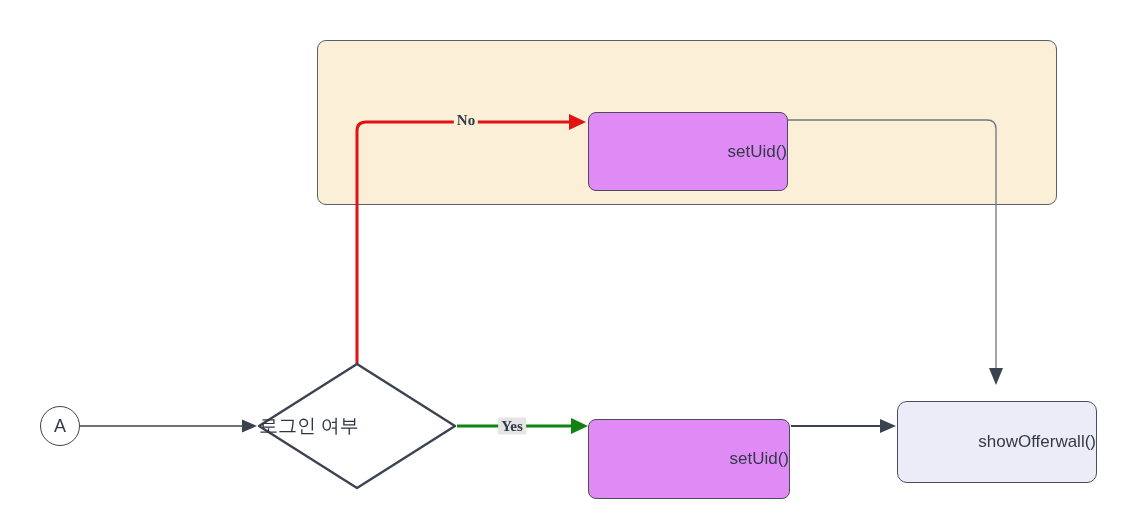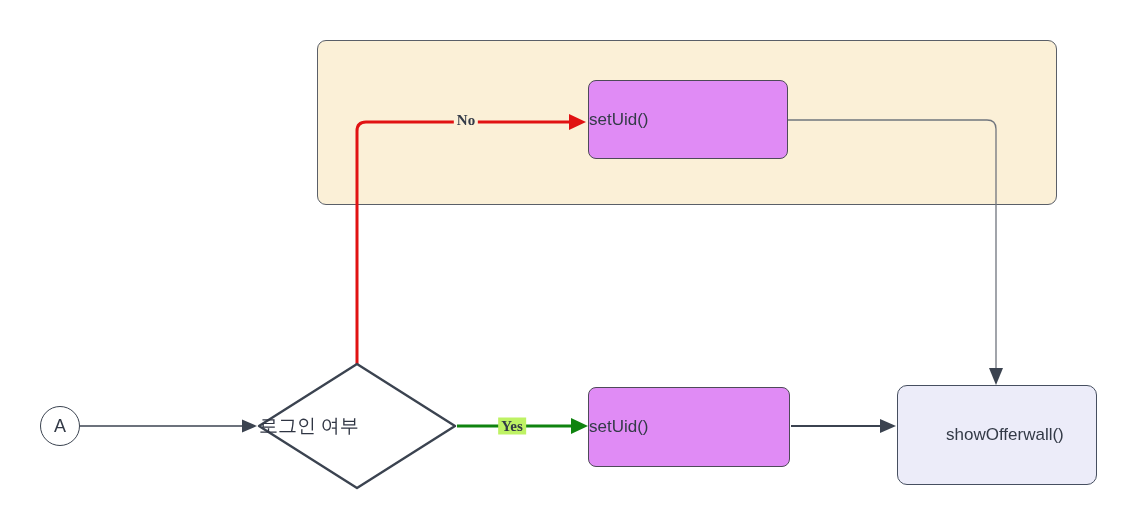--- a/index.html
+++ b/index.html
@@ -13,33 +13,33 @@
   
   .subgraph{
     position:absolute;left:317px;top:40px;width:740px;height:165px;
     background:#FBF0D7;border:1.5px solid #5a5f68;border-radius:9px;
     box-sizing:border-box;z-index:1;
   }
   
   #edge-layer{position:absolute;left:0;top:0;z-index:2;}
   
   .node{
-    position:absolute;display:flex;align-items:center;justify-content:flex-start;
+    position:absolute;display:flex;align-items:center;justify-content:flex-end;
     box-sizing:border-box;z-index:3;
-    font-size:17px;color:#333a47;
+    font-size:17px;color:#333a47;margin-top:32px;
   }
   .node.purple{
     background:#E08BF5;border:1.5px solid #4e4a59;border-radius:8px;
   }
   .node.lavender{
     background:#ECECF9;border:1.5px solid #464f60;border-radius:10px;
   }
   #node-setuid-no{left:588px;top:80px;width:200px;height:79px;}
   #node-setuid-yes{left:588px;top:387px;width:202px;height:80px;}
-  #node-show-offerwall{left:897px;top:385px;width:200px;height:100px;padding-left:48px;}
+  #node-show-offerwall{left:897px;top:369px;width:200px;height:82px;padding-left:48px;}
   
   .start-circle{
     position:absolute;left:40px;top:406px;width:40px;height:40px;
     border:1.6px solid #3b4350;border-radius:50%;background:#ffffff;
     display:flex;align-items:center;justify-content:center;
     font-size:18px;color:#333a47;box-sizing:border-box;z-index:3;
   }
   
   .diamond-label{
     position:absolute;left:259px;top:364px;width:196px;height:124px;
@@ -48,21 +48,21 @@
     font-size:19px;color:#2f3543;z-index:3;
   }
   
   .edge-label{
     position:absolute;transform:translate(-50%,-50%);
     font-family:"Liberation Serif", serif;font-weight:bold;
     font-size:15px;color:#333a47;line-height:1;
     padding:1px 3px;z-index:4;white-space:nowrap;
   }
   #edge-label-no{left:466px;top:120px;background:#FBF0D7;text-align:center;}
-  #edge-label-yes{left:512px;top:426px;background:#bef264;}
+  #edge-label-yes{left:512px;top:426px;background:#e5e5e5;}
 </style>
 </head>
 <body>
 
 <div id="canvas">
 
   <div class="subgraph"></div>
 
   <svg id="edge-layer" width="1137" height="530" viewBox="0 0 1137 530">
 

